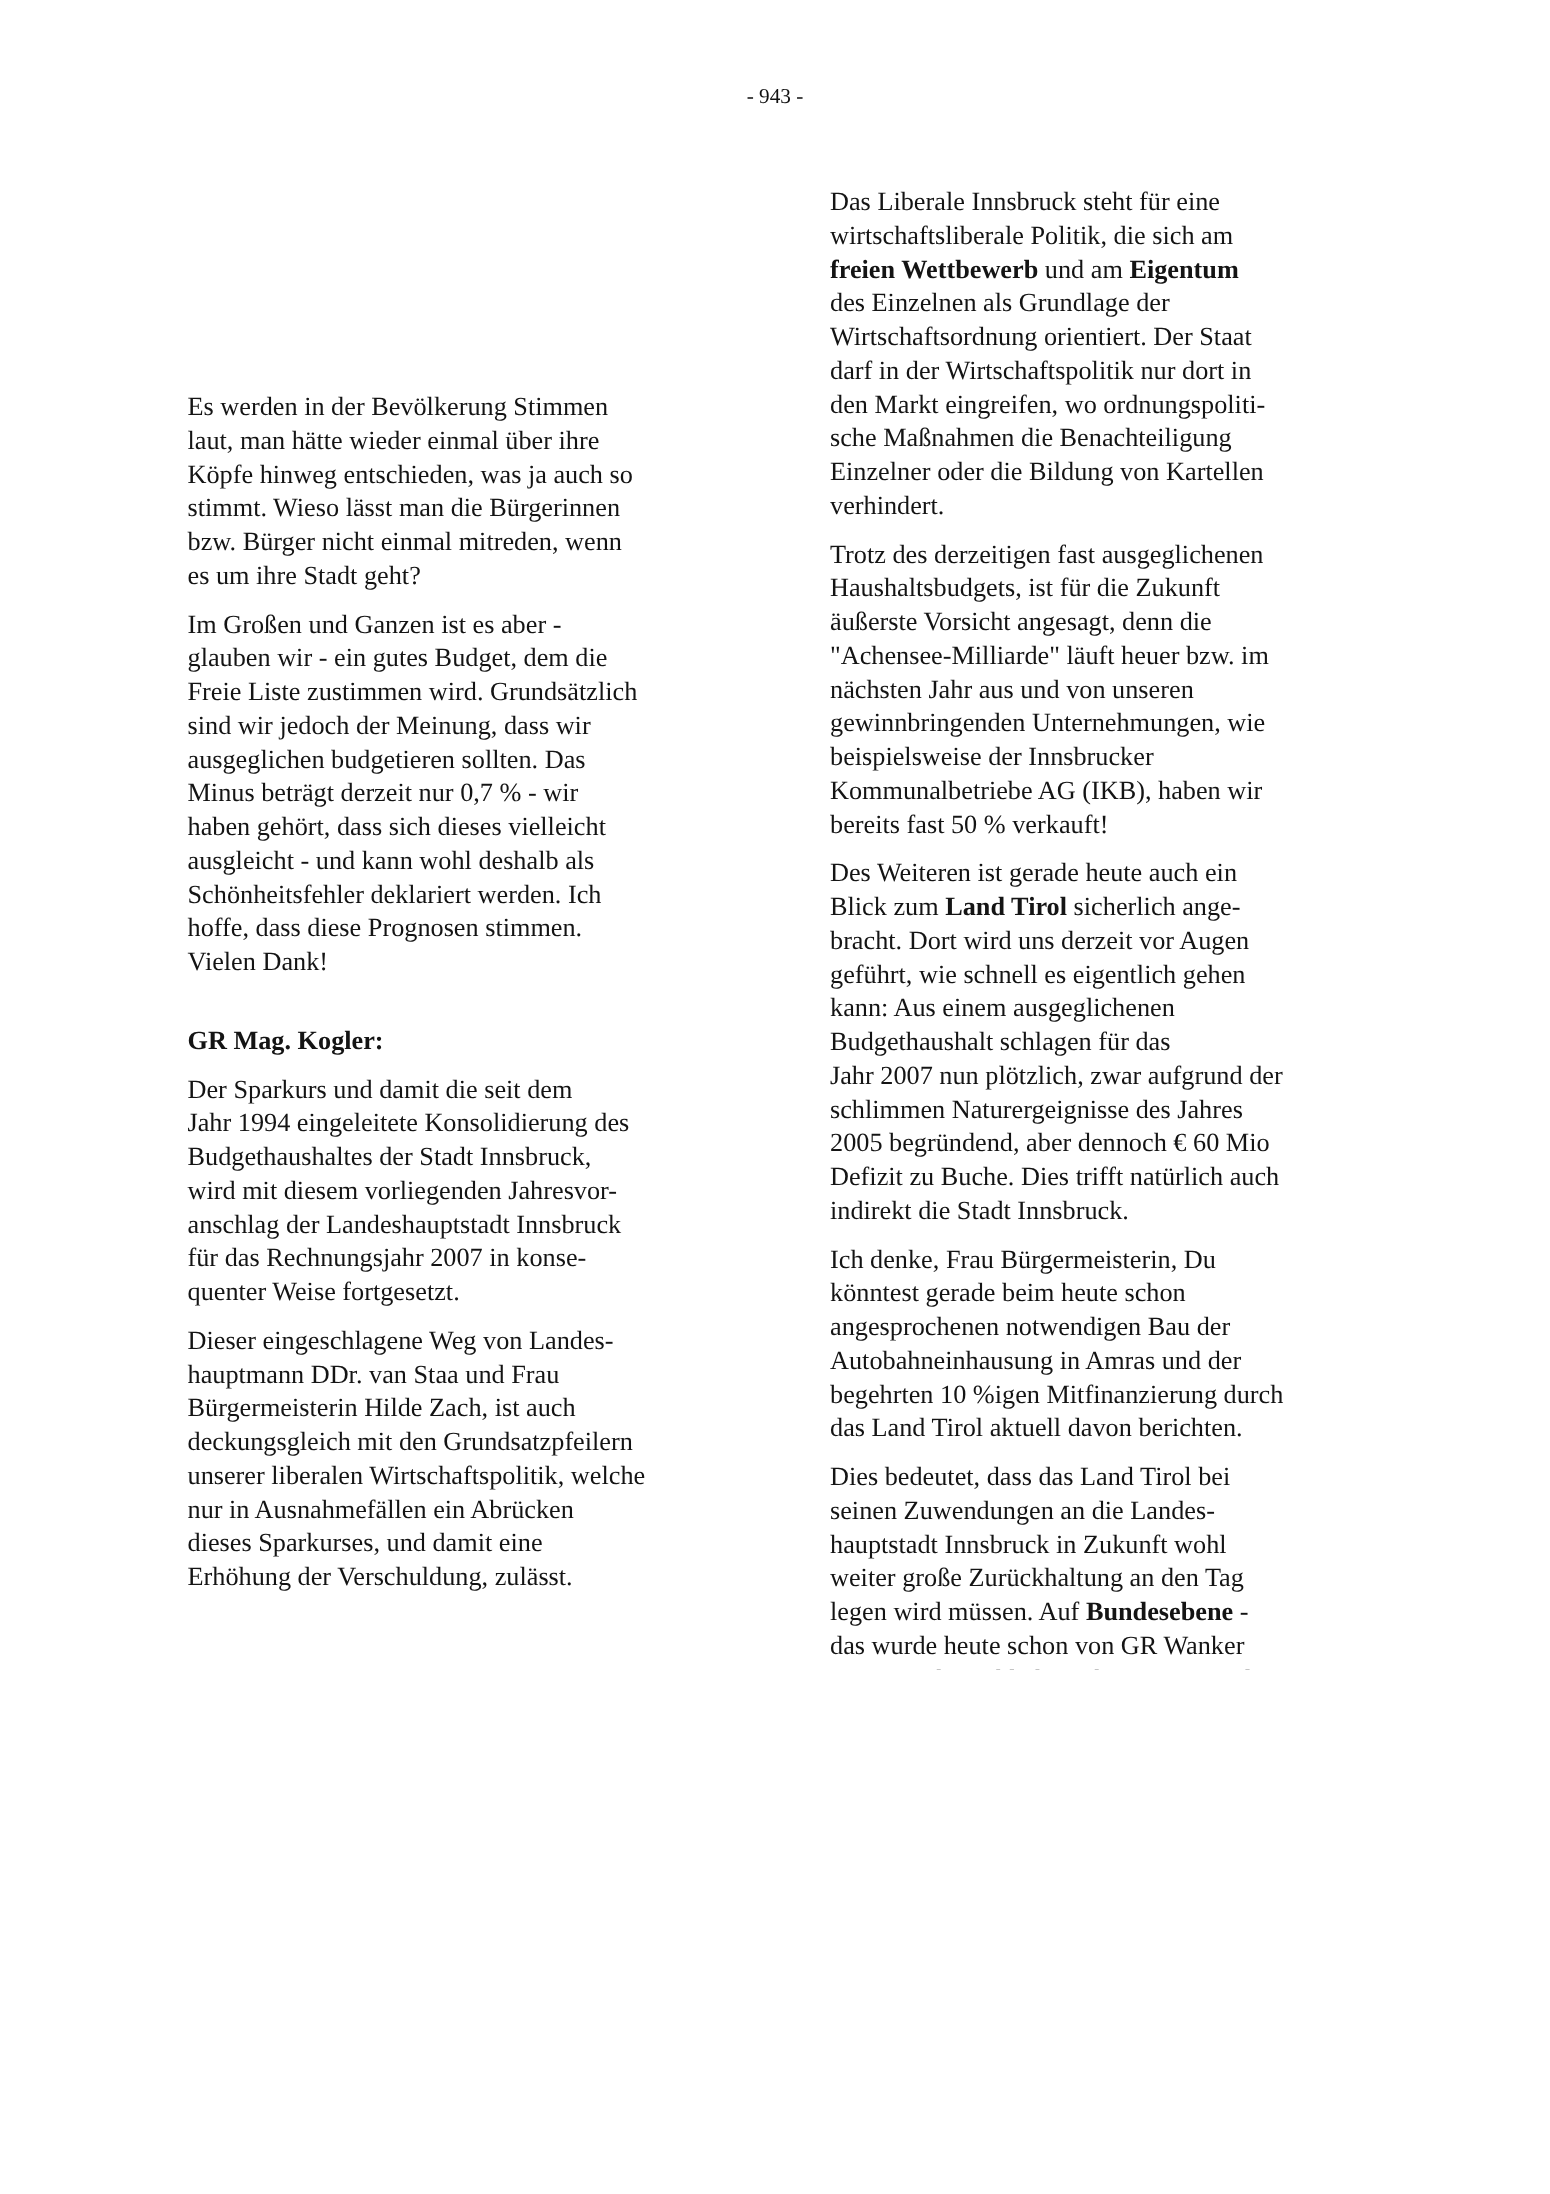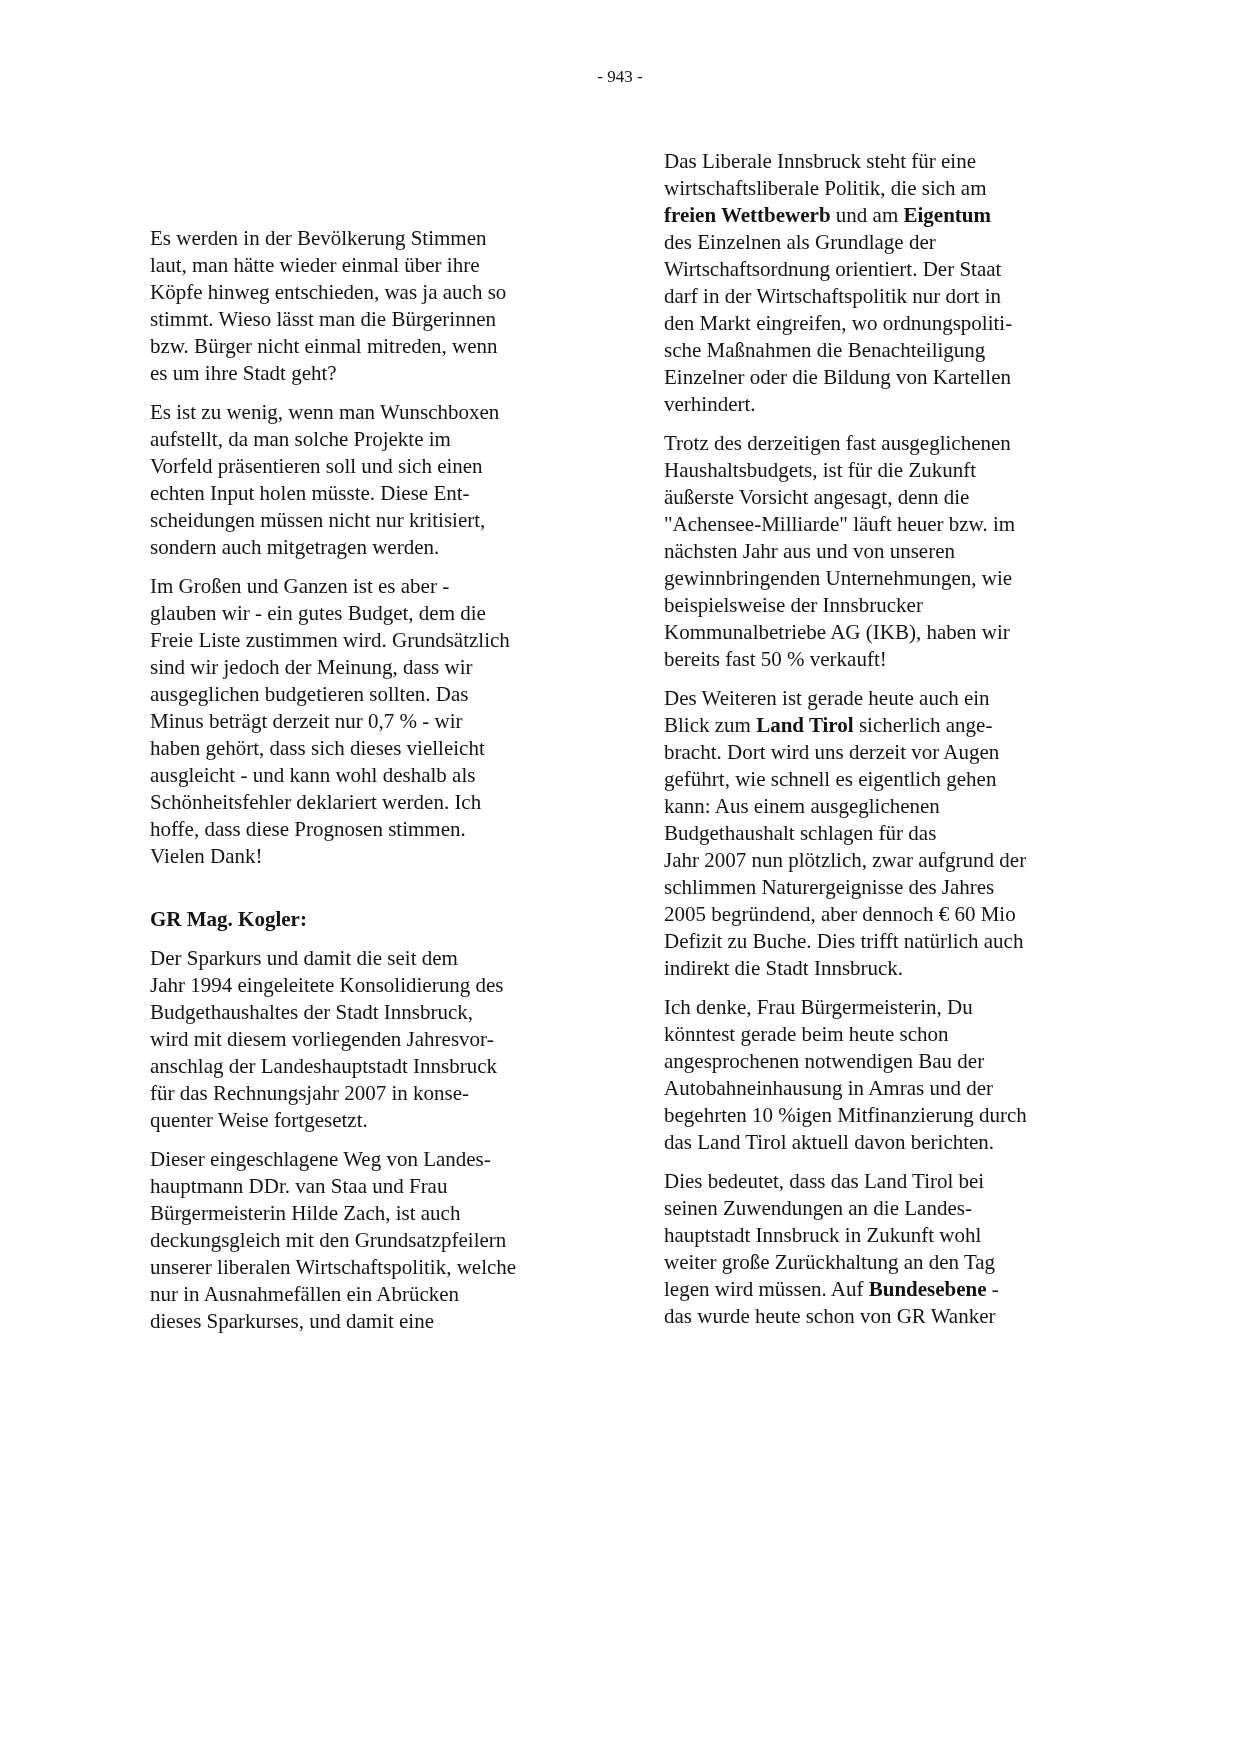--- a/index.html
+++ b/index.html
@@ -65,21 +65,20 @@
 </style>
 </head>
 <body>
 
 <div class="page">
   <div class="page-number">- 943 -</div>
 
   <div class="text-columns">
     <div class="col">
         <div class="para">Es werden in der Bevölkerung Stimmen<br>laut, man hätte wieder einmal über ihre<br>Köpfe hinweg entschieden, was ja auch so<br>stimmt. Wieso lässt man die Bürgerinnen<br>bzw. Bürger nicht einmal mitreden, wenn<br>es um ihre Stadt geht?</div>
-        <div class="para">Es ist zu wenig, wenn man Wunschboxen<br>aufstellt, da man solche Projekte im<br>Vorfeld präsentieren soll und sich einen<br>echten Input holen müsste. Diese Ent-<br>scheidungen müssen nicht nur kritisiert,<br>sondern auch mitgetragen werden.</div>
         <div class="para">Im Großen und Ganzen ist es aber -<br>glauben wir - ein gutes Budget, dem die<br>Freie Liste zustimmen wird. Grundsätzlich<br>sind wir jedoch der Meinung, dass wir<br>ausgeglichen budgetieren sollten. Das<br>Minus beträgt derzeit nur 0,7 % - wir<br>haben gehört, dass sich dieses vielleicht<br>ausgleicht - und kann wohl deshalb als<br>Schönheitsfehler deklariert werden. Ich<br>hoffe, dass diese Prognosen stimmen.<br>Vielen Dank!</div>
         <div class="para heading">GR Mag. Kogler:</div>
         <div class="para">Der Sparkurs und damit die seit dem<br>Jahr 1994 eingeleitete Konsolidierung des<br>Budgethaushaltes der Stadt Innsbruck,<br>wird mit diesem vorliegenden Jahresvor-<br>anschlag der Landeshauptstadt Innsbruck<br>für das Rechnungsjahr 2007 in konse-<br>quenter Weise fortgesetzt.</div>
         <div class="para">Dieser eingeschlagene Weg von Landes-<br>hauptmann DDr. van Staa und Frau<br>Bürgermeisterin Hilde Zach, ist auch<br>deckungsgleich mit den Grundsatzpfeilern<br>unserer liberalen Wirtschaftspolitik, welche<br>nur in Ausnahmefällen ein Abrücken<br>dieses Sparkurses, und damit eine<br>Erhöhung der Verschuldung, zulässt.</div>
       </div>
     <div class="col">
         <div class="para">Das Liberale Innsbruck steht für eine<br>wirtschaftsliberale Politik, die sich am<br><b>freien Wettbewerb</b> und am <b>Eigentum</b><br>des Einzelnen als Grundlage der<br>Wirtschaftsordnung orientiert. Der Staat<br>darf in der Wirtschaftspolitik nur dort in<br>den Markt eingreifen, wo ordnungspoliti-<br>sche Maßnahmen die Benachteiligung<br>Einzelner oder die Bildung von Kartellen<br>verhindert.</div>
         <div class="para">Trotz des derzeitigen fast ausgeglichenen<br>Haushaltsbudgets, ist für die Zukunft<br>äußerste Vorsicht angesagt, denn die<br>"Achensee-Milliarde" läuft heuer bzw. im<br>nächsten Jahr aus und von unseren<br>gewinnbringenden Unternehmungen, wie<br>beispielsweise der Innsbrucker<br>Kommunalbetriebe AG (IKB), haben wir<br>bereits fast 50 % verkauft!</div>
         <div class="para">Des Weiteren ist gerade heute auch ein<br>Blick zum <b>Land Tirol</b> sicherlich ange-<br>bracht. Dort wird uns derzeit vor Augen<br>geführt, wie schnell es eigentlich gehen<br>kann: Aus einem ausgeglichenen<br>Budgethaushalt schlagen für das<br>Jahr 2007 nun plötzlich, zwar aufgrund der<br>schlimmen Naturergeignisse des Jahres<br>2005 begründend, aber dennoch € 60 Mio<br>Defizit zu Buche. Dies trifft natürlich auch<br>indirekt die Stadt Innsbruck.</div>
         <div class="para">Ich denke, Frau Bürgermeisterin, Du<br>könntest gerade beim heute schon<br>angesprochenen notwendigen Bau der<br>Autobahneinhausung in Amras und der<br>begehrten 10 %igen Mitfinanzierung durch<br>das Land Tirol aktuell davon berichten.</div>

